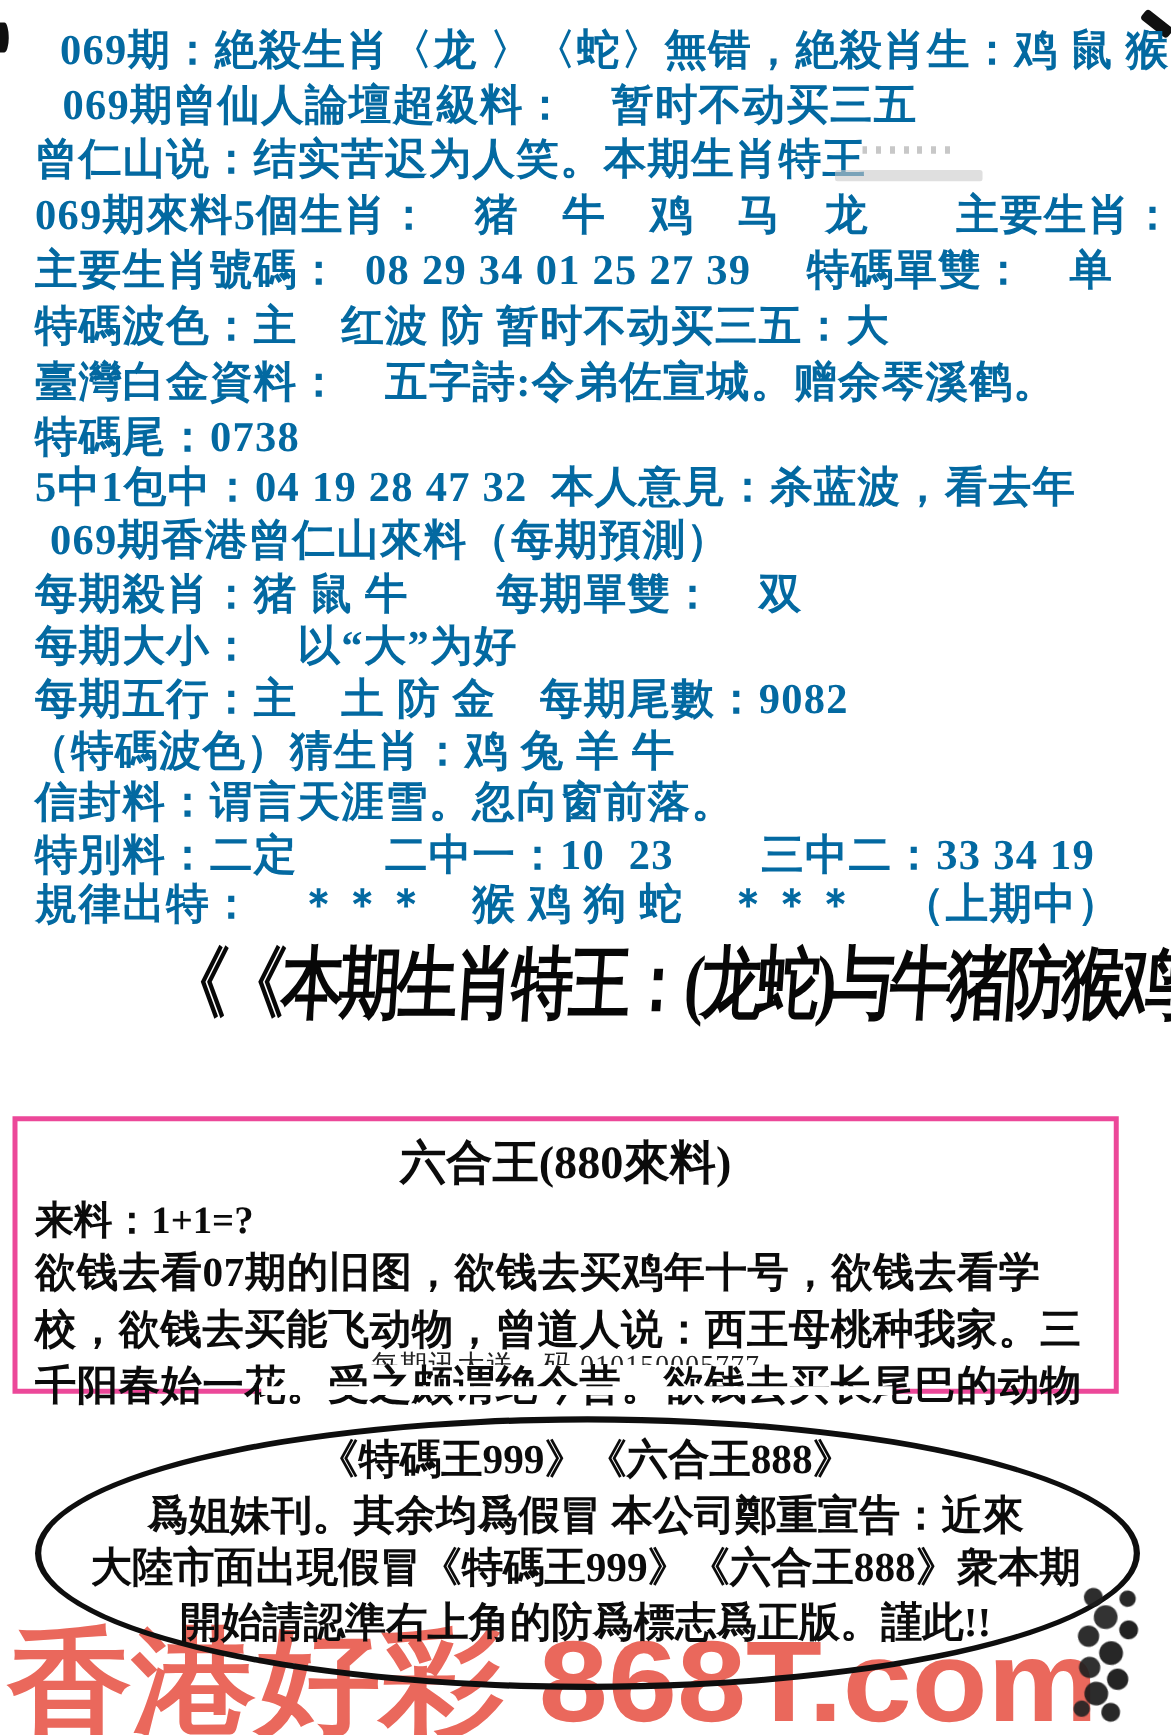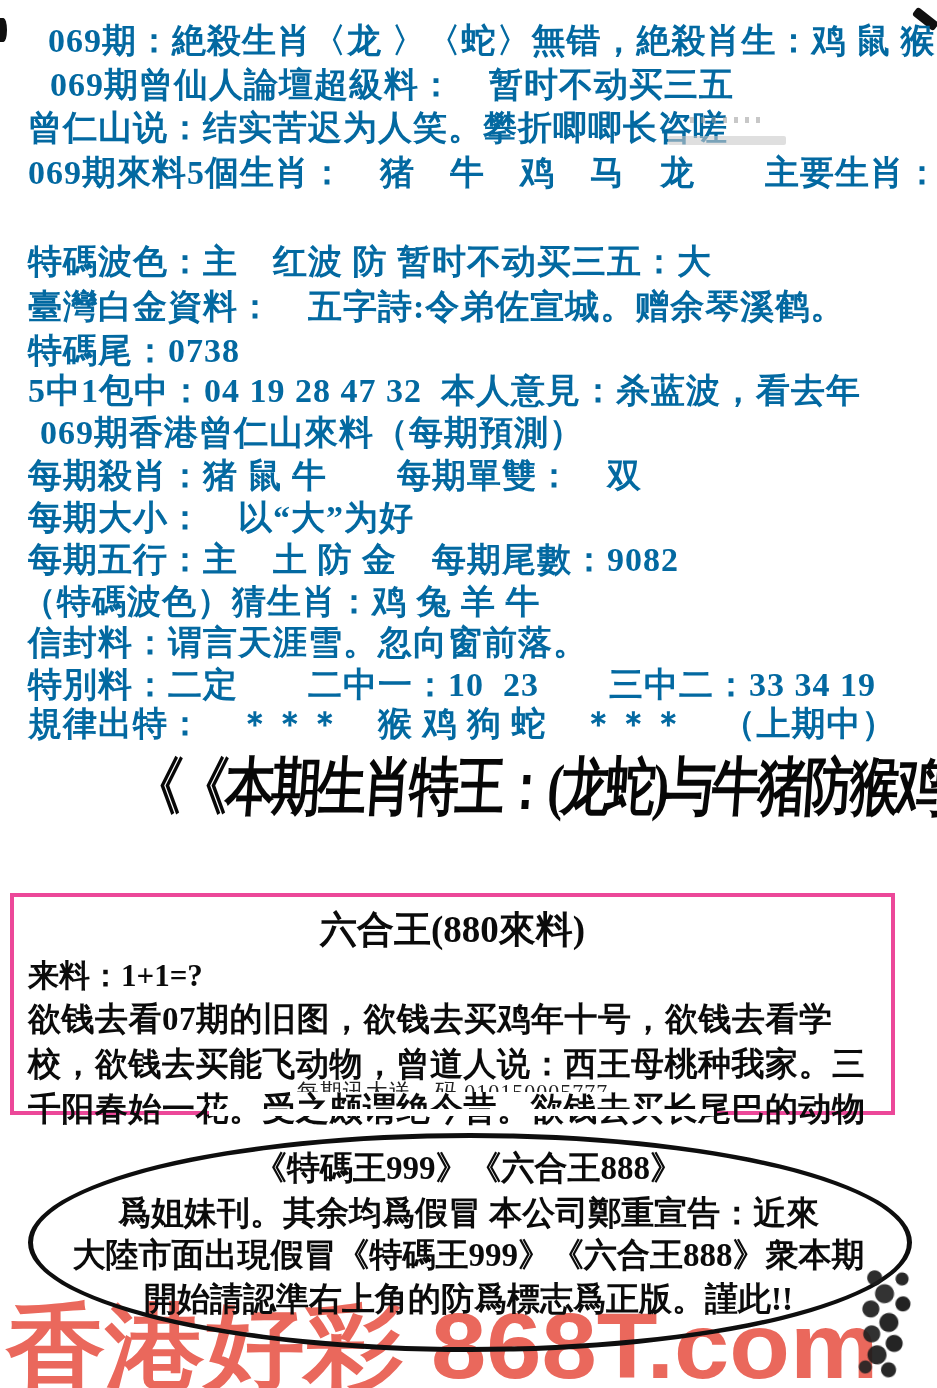--- a/index.html
+++ b/index.html
@@ -57,24 +57,25 @@
 </head>
 <body>
 
 <div id="canvas">
 
   <div class="corner-tl"></div>
   <div class="corner-tr"></div>
 
   <div class="line" style="left:48px; top:24px;">069期：絶殺生肖〈龙 〉〈蛇〉無错，絶殺肖生：鸡 鼠 猴</div>
   <div class="line" style="left:50px; top:68px;">069期曾仙人論壇超級料：　暂时不动买三五</div>
-  <div class="line" style="left:28px; top:111px;">曾仁山说：结实苦迟为人笑。攀折唧唧长咨嗟</div>
+  <div class="line" style="left:28px; top:111px;">曾仁山说：结实苦迟为人笑。本期生肖特王</div>
   <div class="smudge-dots"></div>
   <div class="smudge-bar"></div>
   <div class="line" style="left:28px; top:156px;">069期來料5個生肖：　猪　牛　鸡　马　龙　　主要生肖：龙</div>
+  <div class="line" style="left:28px; top:200px;">主要生肖號碼：  08 29 34 01 25 27 39　 特碼單雙：　单</div>
   <div class="line" style="left:28px; top:245px;">特碼波色：主　红波 防 暂时不动买三五：大</div>
   <div class="line" style="left:28px; top:290px;">臺灣白金資料：　五字詩:令弟佐宣城。赠余琴溪鹤。</div>
   <div class="line" style="left:28px; top:334px;">特碼尾：0738</div>
   <div class="line" style="left:28px; top:374px;">5中1包中：04 19 28 47 32  本人意見：杀蓝波，看去年</div>
   <div class="line" style="left:40px; top:416px;">069期香港曾仁山來料（每期預測）</div>
   <div class="line" style="left:28px; top:459px;">每期殺肖：猪 鼠 牛　　每期單雙：　双</div>
   <div class="line" style="left:28px; top:501px;">每期大小：　以“大”为好</div>
   <div class="line" style="left:28px; top:543px;">每期五行：主　土 防 金　每期尾數：9082</div>
   <div class="line" style="left:22px; top:585px;">（特碼波色）猜生肖：鸡 兔 羊 牛</div>
   <div class="line" style="left:28px; top:626px;">信封料：谓言天涯雪。忽向窗前落。</div>

